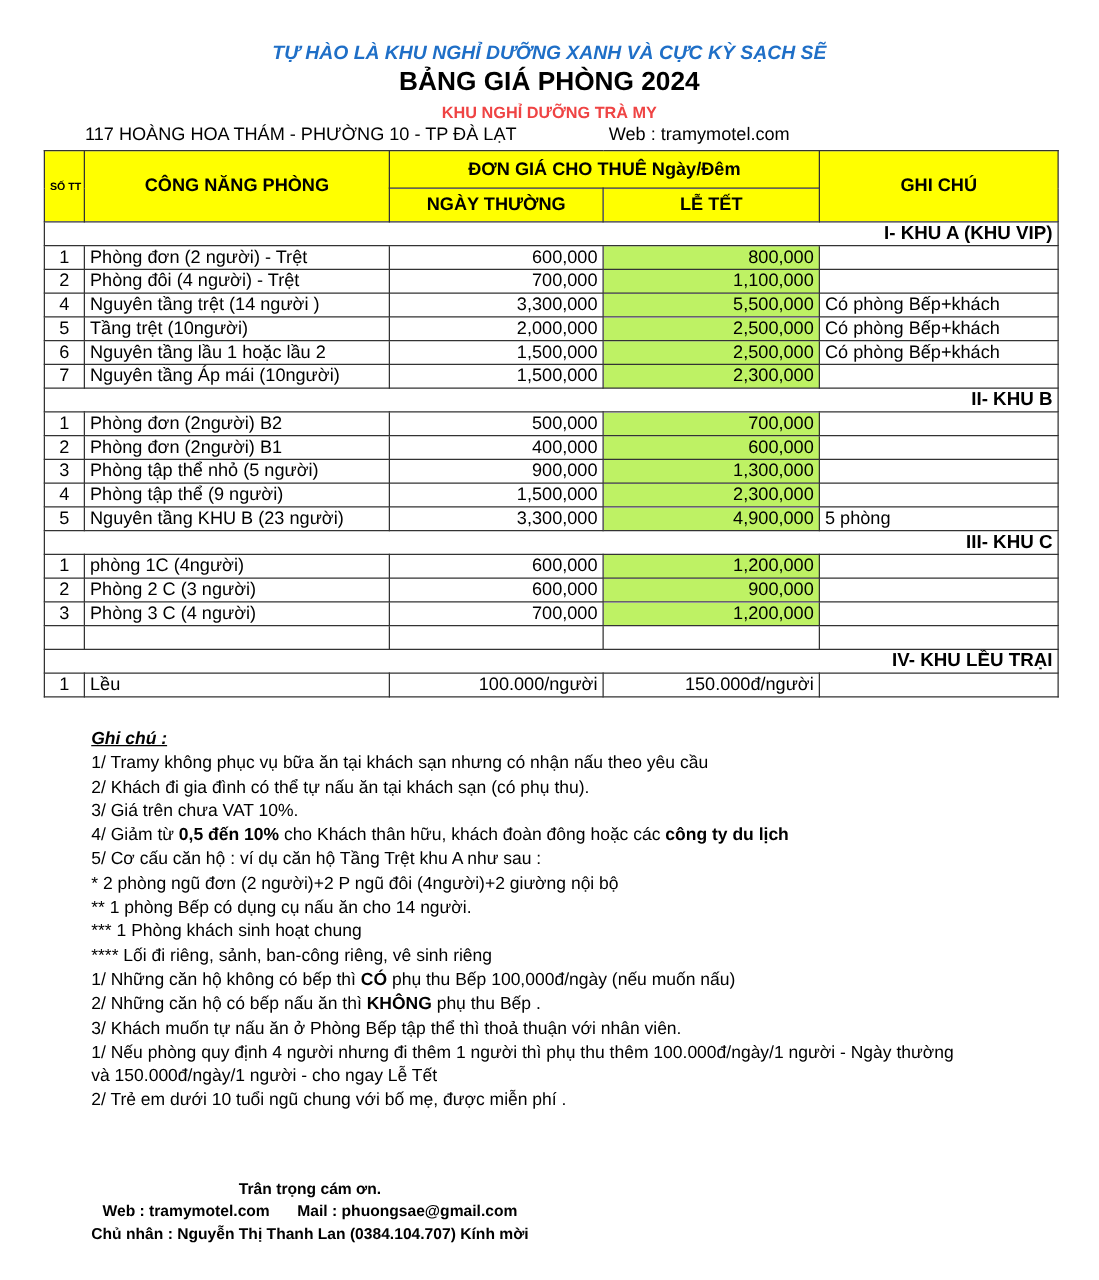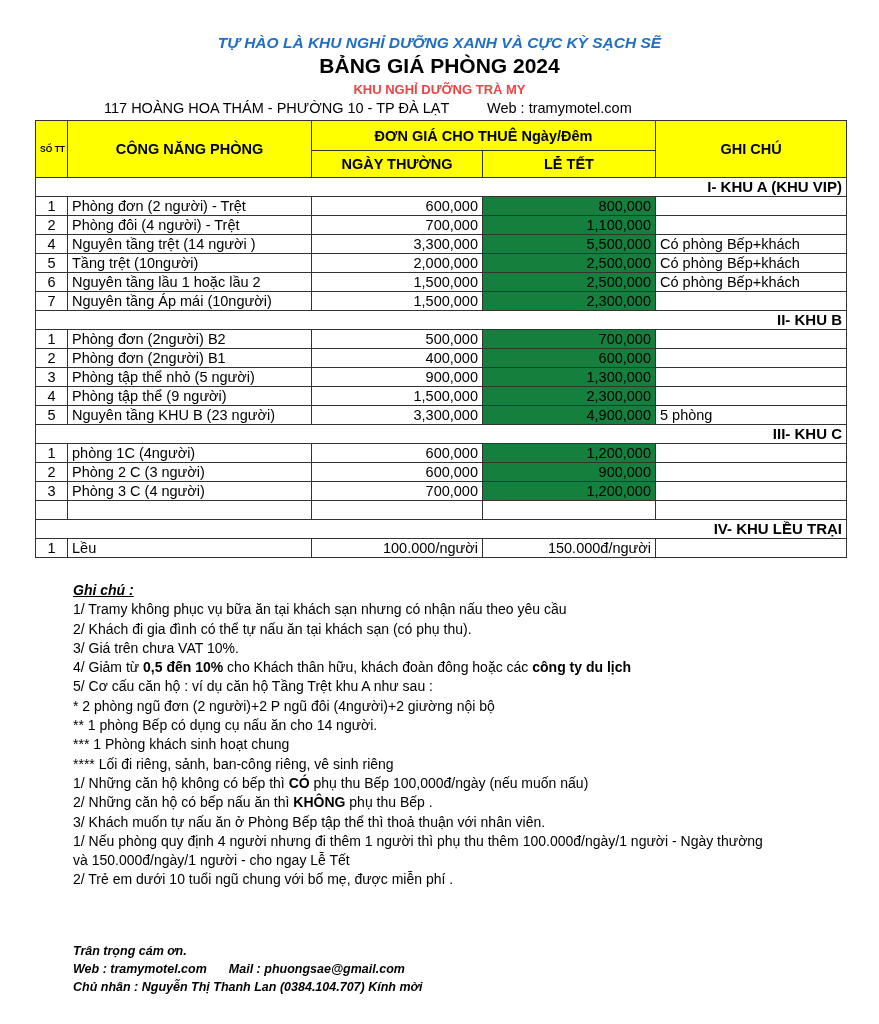--- a/index.html
+++ b/index.html
@@ -4,41 +4,41 @@
 <style>
   html, body { margin: 0; padding: 0; background: #ffffff; }
   body { width: 879px; height: 1024px; position: relative; overflow: hidden;
          font-family: "Liberation Sans", sans-serif; color: #000; }
   .slogan { position: absolute; top: 34px; left: 0; width: 879px; text-align: center;
             font-size: 15.5px; font-weight: bold; font-style: italic; color: #1f6fc7; }
   .title { position: absolute; top: 54px; left: 0; width: 879px; text-align: center;
            font-size: 21px; font-weight: bold; }
   .subtitle { position: absolute; top: 82px; left: 0; width: 879px; text-align: center;
               font-size: 13px; font-weight: bold; color: #ef4444; }
-  .addr { position: absolute; top: 100px; left: 68px; font-size: 14.5px; margin-left: 36px; }
+  .addr { position: absolute; top: 100px; left: 68px; font-size: 14.5px; }
   .web { position: absolute; top: 100px; left: 487px; font-size: 14.5px; }
 
   table.price { position: absolute; top: 120px; left: 35px; width: 811px;
                 border-collapse: collapse; table-layout: fixed; font-size: 14.5px; }
   table.price td { border: 1px solid #333; padding: 0 4px; height: 18px; line-height: 18px;
                    white-space: nowrap; overflow: hidden; }
   table.price td.hdr { background: #ffff00; font-weight: bold; text-align: center; }
   .h1 { height: 29px !important; }
   .h2 { height: 26px !important; }
   .stt-h { font-size: 8.5px; }
   td.sec { text-align: right; font-weight: bold; font-size: 15px; height: 19px; }
   td.num { text-align: right; }
   td.c { text-align: center; }
-  td.yel { background: #15803d; }
+  td.yel { background: #bef264; }
 
   .notes { position: absolute; top: 581px; left: 73px; font-size: 14px; line-height: 19.3px; width: 780px; }
   .notes .hd { font-weight: bold; font-style: italic; text-decoration: underline; }
   .notes b { font-weight: bold; }
   .sign { position: absolute; top: 942px; left: 73px; font-size: 12.5px; font-weight: bold;
-          font-style: italic; line-height: 18px; }
+          line-height: 18px; text-align: center; }
   .sign .gap { display: inline-block; width: 22px; }
 </style>
 </head>
 <body>
 
 <div class="slogan">TỰ HÀO LÀ KHU NGHỈ DƯỠNG XANH VÀ CỰC KỲ SẠCH SẼ</div>
 <div class="title">BẢNG  GIÁ  PHÒNG 2024</div>
 <div class="subtitle">KHU NGHỈ DƯỠNG TRÀ MY</div>
 <div class="addr">117 HOÀNG HOA THÁM - PHƯỜNG 10 - TP ĐÀ LẠT</div>
 <div class="web">Web : tramymotel.com</div>

